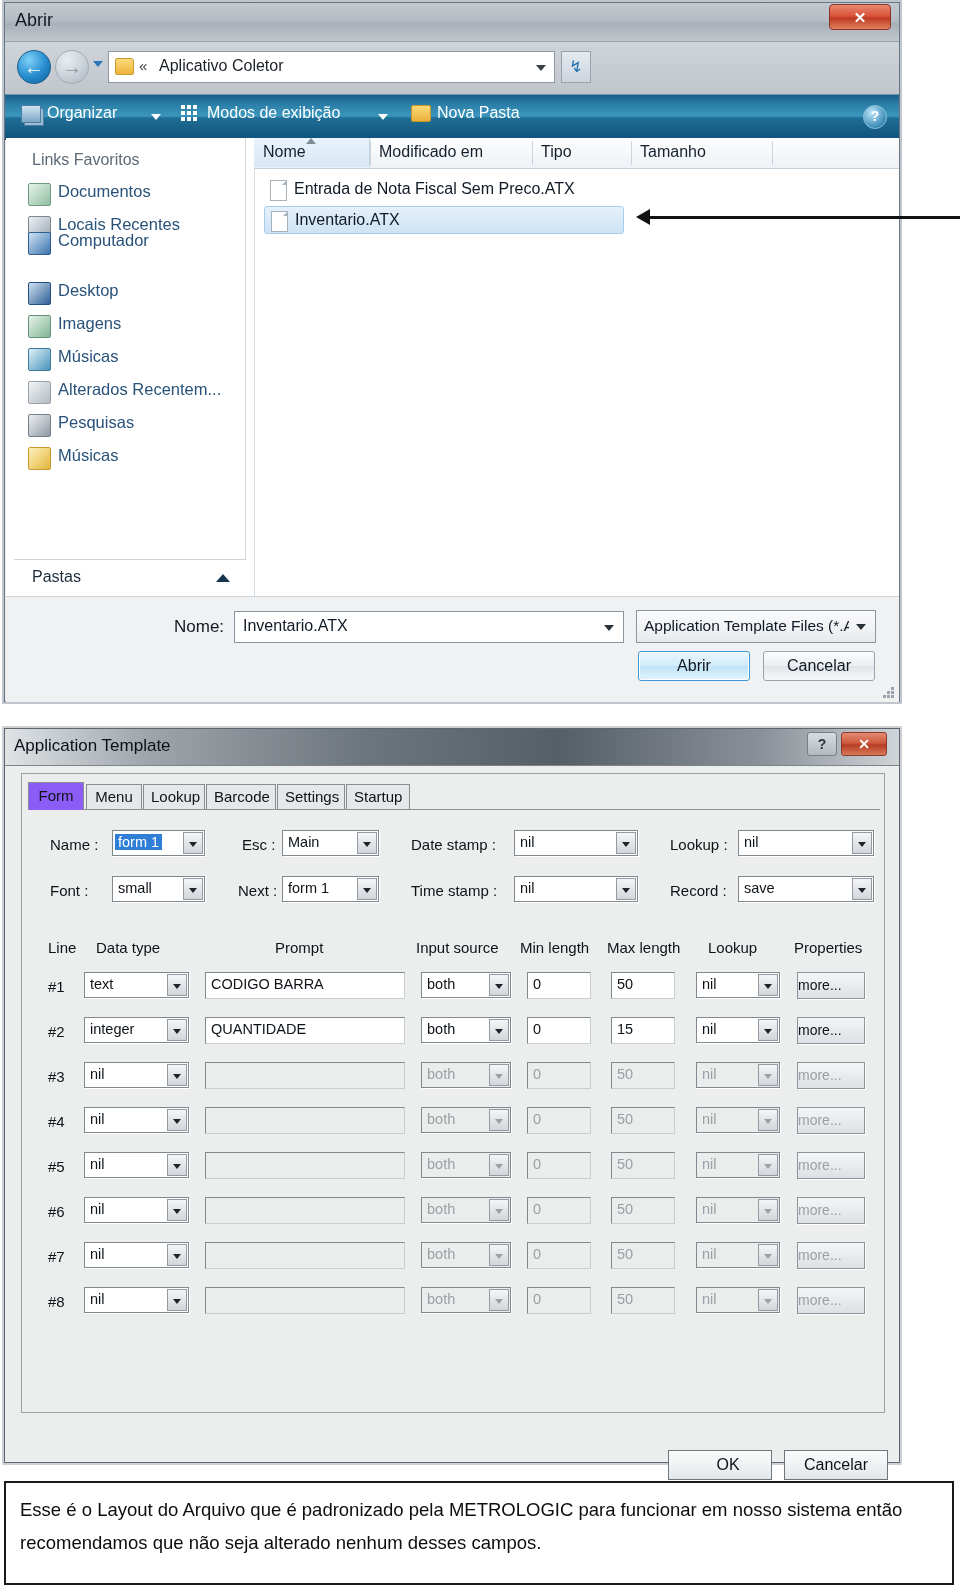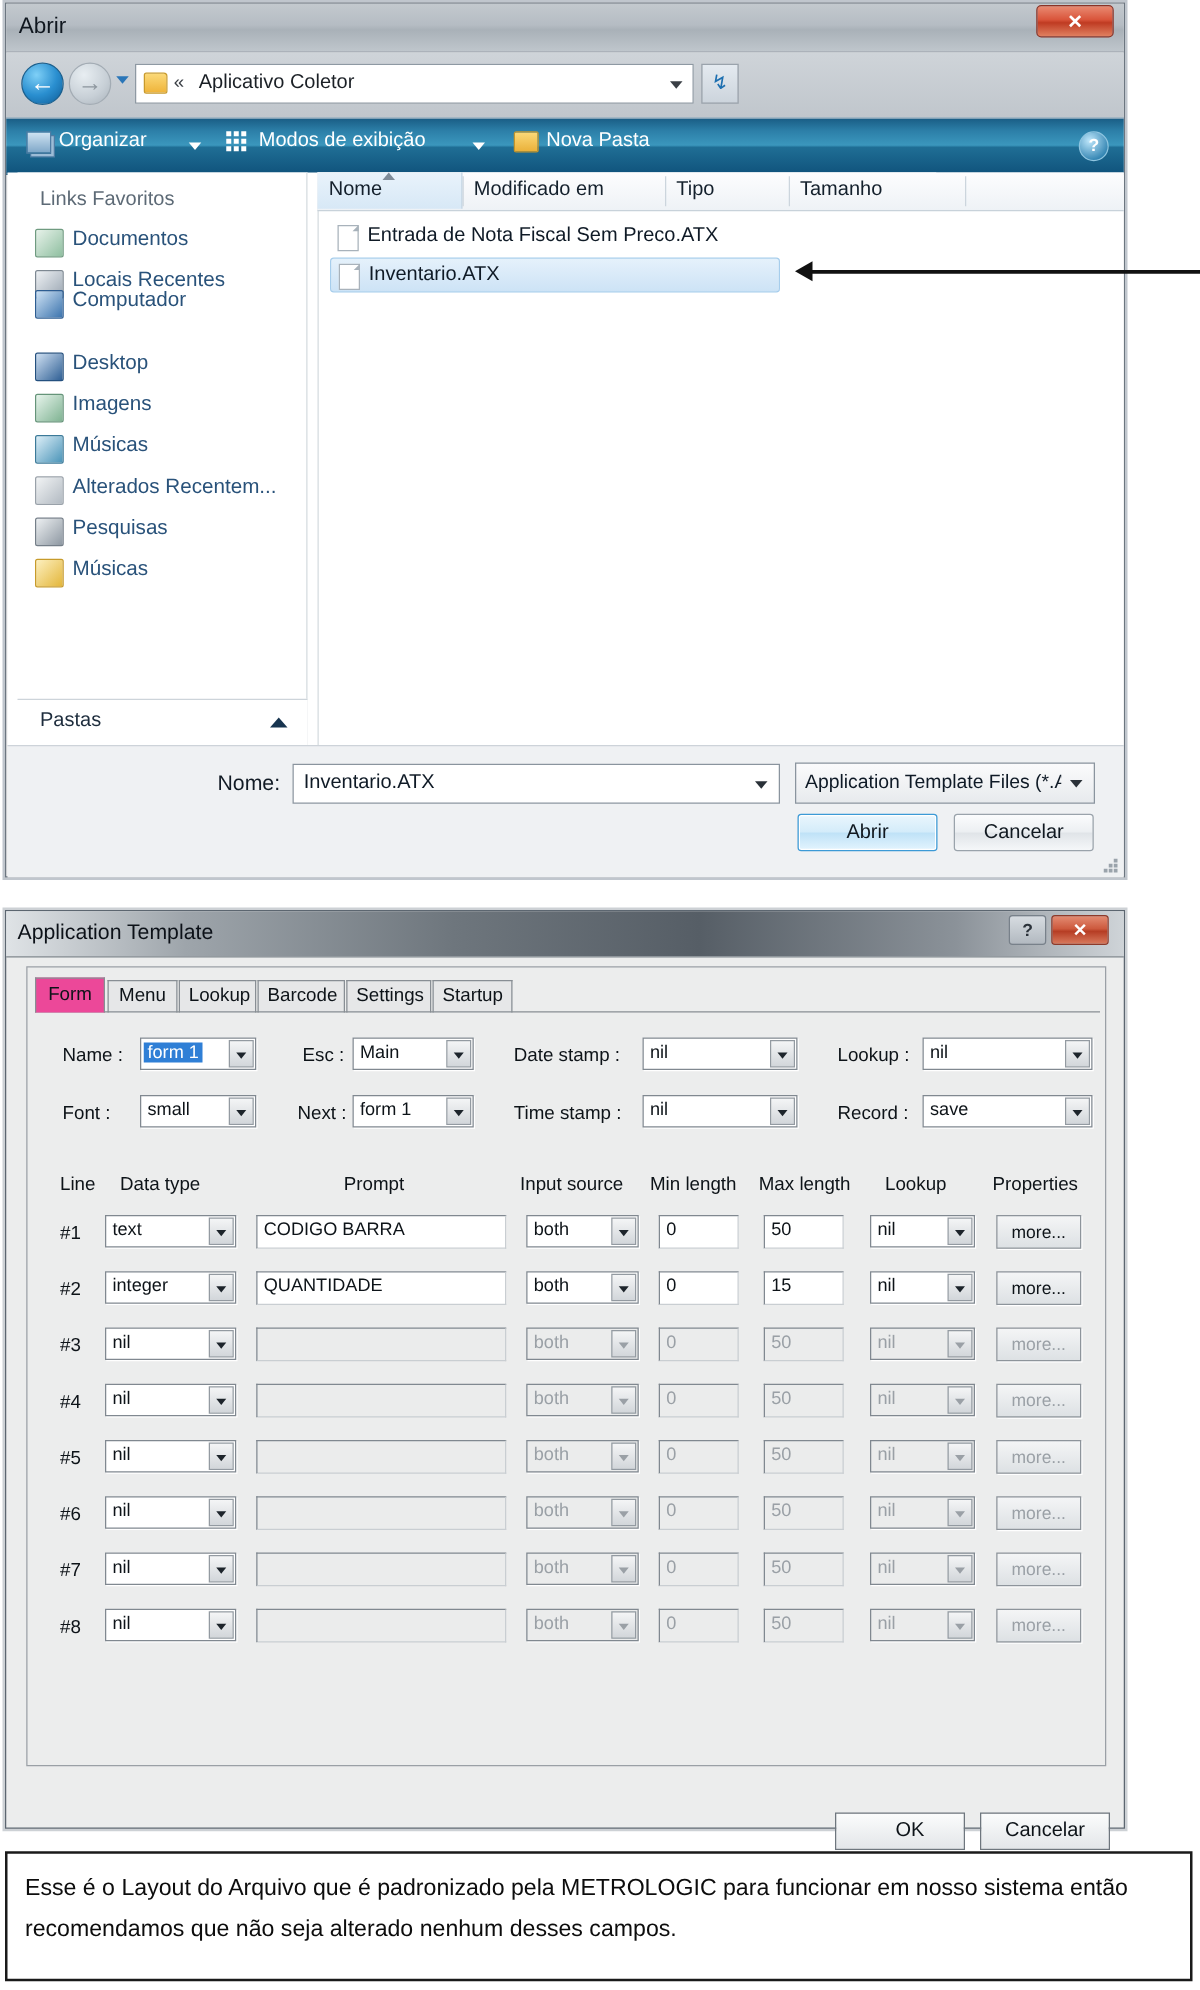--- a/index.html
+++ b/index.html
@@ -612,21 +612,21 @@
     font-size: 15px;
     color: #0d1318;
     text-align: center;
     line-height: 24px;
     padding: 0 7px;
     cursor: pointer;
   }
   .at-tab.active {
     top: 0;
     height: 28px;
-    background: #ec4899;
+    background: #8b5cf6;
     line-height: 26px;
     z-index: 3;
   }
   .at-tabline {
     position: absolute;
     left: 6px;
     top: 35px;
     width: 852px;
     height: 1px;
     background: #888e94;
@@ -721,21 +721,21 @@
   .cell-text.disabled .tv { color: #9aa0a6; }
   .more-btn {
     position: absolute;
     width: 68px; height: 27px;
     background: linear-gradient(to bottom, #f4f5f6, #dde1e4);
     border: 1px solid #8d949b;
     box-shadow: 1px 1px 0 #ffffff;
     box-sizing: border-box;
     font-size: 14px;
     color: #0d1318;
-    text-align: center;
+    text-align: left;
     line-height: 25px;
     cursor: pointer;
   }
   .more-btn.disabled { color: #9aa0a6; }
 
   .at-footer-btns {
     position: absolute;
     bottom: 12px;
   }
   .at-ok {

